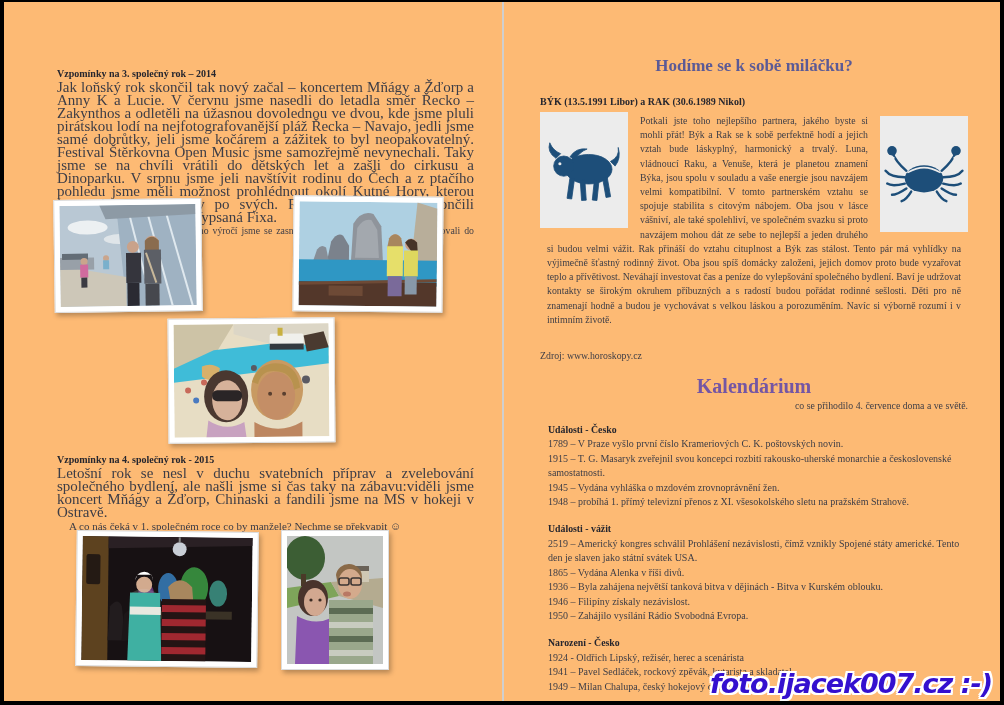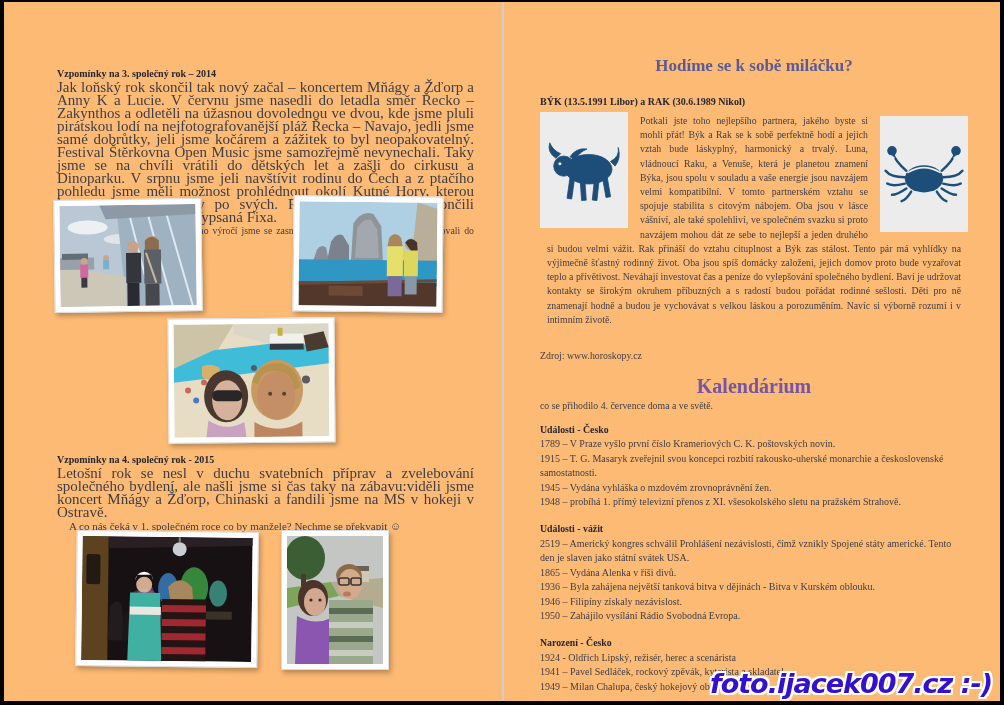--- a/index.html
+++ b/index.html
@@ -32,22 +32,22 @@
   .rp-title{
     text-align:center;font-size:17px;font-weight:bold;color:#5b5a96;margin:0 0 20px 0;
   }
   .rp-couple-heading{font-weight:bold;font-size:10px;color:#26262e;margin:0 0 3px 0;}
   .zodiac{width:88px;height:116px;background:#ececec;display:flex;align-items:center;justify-content:center;}
   .zodiac-left{float:left;margin:2px 12px 4px 0;}
   .zodiac-right{float:right;margin:6px 0 4px 12px;}
   .rp-paragraph{font-size:9.8px;line-height:14.2px;text-align:justify;margin:7px;}
   .rp-source{font-size:9.8px;margin:16px 0 0 0;}
   .kal-title{text-align:center;font-size:20px;font-weight:bold;color:#7456a4;margin:14px 0 2px 0;}
-  .kal-subtitle{text-align:left;font-size:9.8px;margin:0 0 12px 0;}
-  .kal-section{margin:0 0 13px 0;}
+  .kal-subtitle{text-align:right;font-size:9.8px;margin:0 0 12px 0;}
+  .kal-section{margin:0 0 13px 8px;}
   .kal-heading{font-weight:bold;font-size:9.8px;color:#26262e;line-height:14.4px;margin:0;}
   .kal-item{font-size:10px;line-height:14.4px;margin:0;}
 
   
   .watermark{
     position:absolute;right:12px;bottom:6px;z-index:50;
     font-family:"DejaVu Sans",sans-serif;font-weight:bold;font-style:italic;
     font-size:27px;letter-spacing:-1px;color:#3410cf;
     text-shadow:
       -2px -2px 0 #fff, 2px -2px 0 #fff, -2px 2px 0 #fff, 2px 2px 0 #fff,

